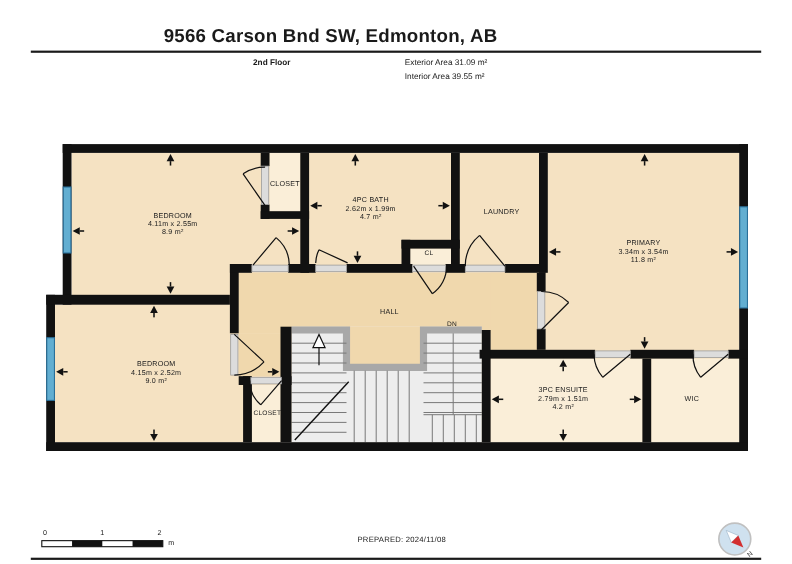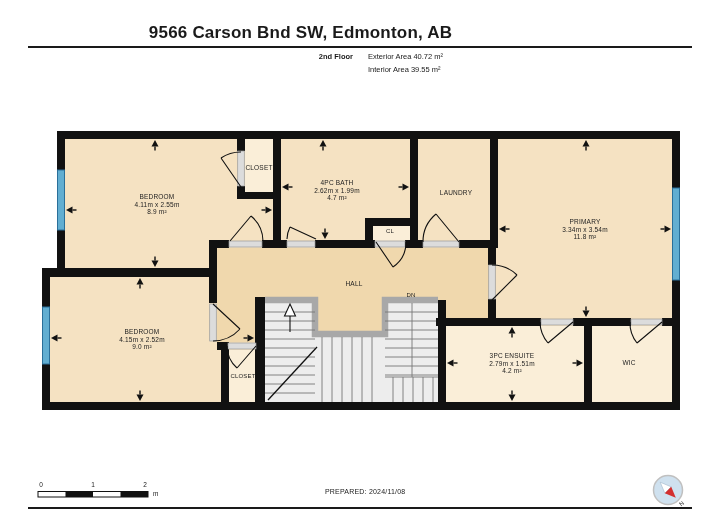--- a/index.html
+++ b/index.html
@@ -19,22 +19,22 @@
   .unit{position:absolute;font-size:6.5px;}
   .prepared{position:absolute;font-size:7px;letter-spacing:.2px;}
 </style>
 </head>
 <body>
 
 <div class="page">
 
   <div class="abs title">9566 Carson Bnd SW, Edmonton, AB</div>
   <div class="abs rule" style="top:46px;"></div>
-  <div class="abs sub bold" style="left:230px;top:52px;width:123px;text-align:right;">2nd Floor</div>
-  <div class="abs sub" style="left:368px;top:52px;">Exterior Area 40.72 m²</div>
+  <div class="abs sub bold" style="left:230px;top:52px;width:123px;text-align:left;">2nd Floor</div>
+  <div class="abs sub" style="left:368px;top:52px;">Exterior Area 31.09 m²</div>
   <div class="abs sub" style="left:368px;top:65px;">Interior Area 39.55 m²</div>
 
   <svg class="plan-svg" width="720" height="513" viewBox="0 0 720 513">
     <defs>
       <g id="arr-u" fill="#111">
           <polygon points="0,0 -3.5,6.5 3.5,6.5"></polygon>
           <rect x="-0.7" y="6.5" width="1.4" height="4"></rect>
         </g>
       <g id="arr-d" fill="#111">
           <polygon points="0,0 -3.5,-6.5 3.5,-6.5"></polygon>

